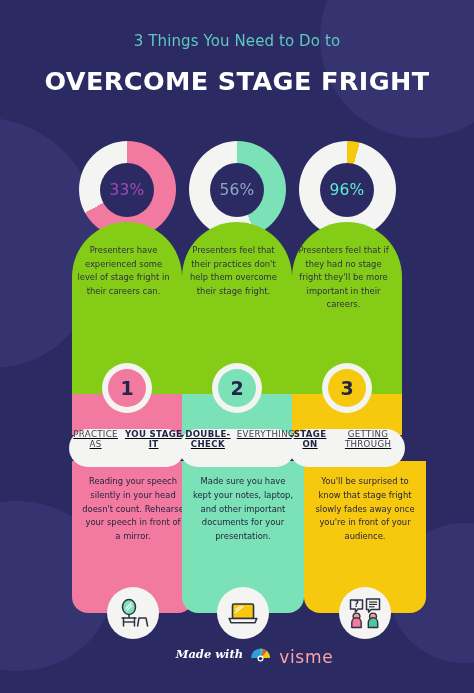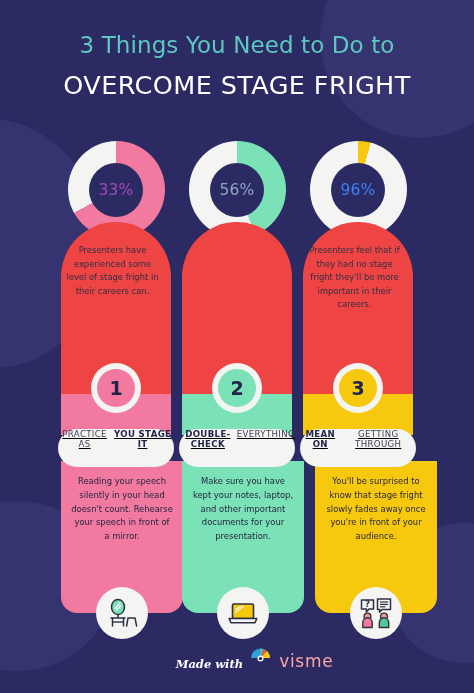--- a/index.html
+++ b/index.html
@@ -52,43 +52,42 @@
   
   .header {
     position: absolute;
     top: 0; left: 0; right: 0;
     text-align: center;
     padding-top: 32px;
     z-index: 5;
   }
   .eyebrow {
     color: #5ec8c0;
-    font-size: 23px;
+    font-size: 15px;
     letter-spacing: 0.1px;
     line-height: 1.2;
     font-weight: 400;
   }
   .headline {
     color: #ffffff;
     font-size: 25.5px;
-    font-weight: 400;
+    font-weight: 700;
     letter-spacing: 0.4px;
-    margin-top: 11px;
+    margin-top: 17px;
     line-height: 1.15;
   }
 
   
   .columns {
     position: absolute;
     top: 141px;
     left: 0;
     width: 474px;
     display: flex;
     justify-content: center;
-    gap: 11px;
     z-index: 4;
   }
   .column {
     position: relative;
     width: 110px;
   }
 
   
   .donut-wrap {
     position: relative;
@@ -117,21 +116,21 @@
   .donut-pct {
     font-size: 15.5px;
     font-weight: 400;
     letter-spacing: 0.2px;
   }
 
   
   .body-card {
     position: relative;
     width: 110px;
-    background: #ef4444;
+    background: #84cc16;
     border-radius: 55px 55px 0 0;
     margin-top: -16px;
     padding: 22px 9px 0 2px;
     min-height: 172px;
     z-index: 2;
   }
   .body-text {
     color: #2f3044;
     font-size: 8.4px;
     line-height: 1.62;
@@ -231,21 +230,21 @@
     justify-content: center;
     z-index: 7;
   }
 
   
   .footer {
     position: absolute;
     left: 0; right: 0;
     bottom: 22px;
     display: flex;
-    align-items: flex-end;
+    align-items: flex-start;
     justify-content: center;
     gap: 7px;
     z-index: 8;
     padding-left: 35px;
   }
   .made-with {
     color: #ffffff;
     font-size: 11.5px;
     font-style: italic;
     font-family: "DejaVu Serif", "Liberation Serif", serif;
@@ -321,69 +320,70 @@
     <div class="column">
       <div class="donut-wrap">
         <div class="donut" id="donut-2" style="background: conic-gradient(rgb(122, 226, 182) 0deg, rgb(122, 226, 182) 158.4deg, rgb(244, 244, 242) 158.4deg, rgb(244, 244, 242) 360deg); text-align: center;">
           <div class="donut-hole">
             <span class="donut-pct" id="pct-2" style="color: rgb(142, 166, 196);">56%</span>
           </div>
         </div>
       </div>
 
       <div class="body-card">
+        <div class="body-text">Presenters feel that their practices don't help them overcome their stage fright.</div>
         <div class="num-circle">
           <div class="num-inner" id="num-2" style="background: rgb(122, 226, 182);">
             <span>2</span>
           </div>
         </div>
       </div>
 
       <div class="color-bar" id="bar-2" style="background: rgb(122, 226, 182);"></div>
 
       <div class="pill">
         <span class="ln-bold">DOUBLE-CHECK</span>
         <span class="ln-reg">EVERYTHING</span>
       </div>
 
       <div class="lower-panel" id="panel-2" style="background: rgb(122, 226, 182);">
-        <div class="lower-text">Make sure you have kept your notes, laptop, and other important documents for your presentation.</div>
+        <div class="lower-text">Made sure you have kept your notes, laptop, and other important documents for your presentation.</div>
         <div class="icon-circle">
           <svg width="34" height="34" viewBox="0 0 34 34" aria-hidden="true">
             <rect x="6.5" y="8" width="21" height="14.5" rx="1.4" fill="#f6c90e" stroke="#2f3044" stroke-width="1.6"></rect>
             <line x1="9.5" y1="16.5" x2="17" y2="10.5" stroke="#f4f4f2" stroke-width="1.3" stroke-linecap="round"></line>
             <line x1="9.5" y1="13.5" x2="14.5" y2="10.5" stroke="#f4f4f2" stroke-width="1.3" stroke-linecap="round"></line>
             <path d="M3.2 22.5 h27.6 l-1.8 4.2 H5 Z" fill="#f4f4f2" stroke="#2f3044" stroke-width="1.6" stroke-linejoin="round"></path>
           </svg>
         </div>
       </div>
     </div>
 
     <div class="column">
       <div class="donut-wrap">
         <div class="donut" id="donut-3" style="background: conic-gradient(rgb(246, 201, 14) 0deg, rgb(246, 201, 14) 14.4deg, rgb(244, 244, 242) 14.4deg, rgb(244, 244, 242) 360deg);">
           <div class="donut-hole">
-            <span class="donut-pct" id="pct-3" style="color: #3b82f6;">96%</span>
+            <span class="donut-pct" id="pct-3" style="color: #5eead4;">96%</span>
           </div>
         </div>
       </div>
 
       <div class="body-card">
         <div class="body-text">Presenters feel that if they had no stage fright they'll be more important in their careers.</div>
         <div class="num-circle">
           <div class="num-inner" id="num-3" style="background: rgb(246, 201, 14);">
             <span>3</span>
           </div>
         </div>
       </div>
 
       <div class="color-bar" id="bar-3" style="background: rgb(246, 201, 14);"></div>
 
       <div class="pill">
-        <span class="ln-bold">MEAN ON</span>
+        <span class="ln-bold">STAGE ON</span>
         <span class="ln-reg">GETTING THROUGH</span>
       </div>
 
       <div class="lower-panel" id="panel-3" style="background: rgb(246, 201, 14); margin-left: 12px;">
         <div class="lower-text">You'll be surprised to know that stage fright slowly fades away once you're in front of your audience.</div>
         <div class="icon-circle">
           <svg width="36" height="34" viewBox="0 0 36 34" aria-hidden="true">
             <path d="M3.5 4 h12 v9 h-4.5 l-2.6 3 v-3 H3.5 Z" fill="#f4f4f2" stroke="#2f3044" stroke-width="1.5" stroke-linejoin="round"></path>
             <text x="9.5" y="11.2" font-size="8.5" font-weight="700" fill="#2f3044" text-anchor="middle" font-family="DejaVu Sans, sans-serif">?</text>
             <path d="M19.5 3 h13 v10.5 h-8.5 l-2.4 2.8 v-2.8 h-2.1 Z" fill="#f4f4f2" stroke="#2f3044" stroke-width="1.5" stroke-linejoin="round"></path>

